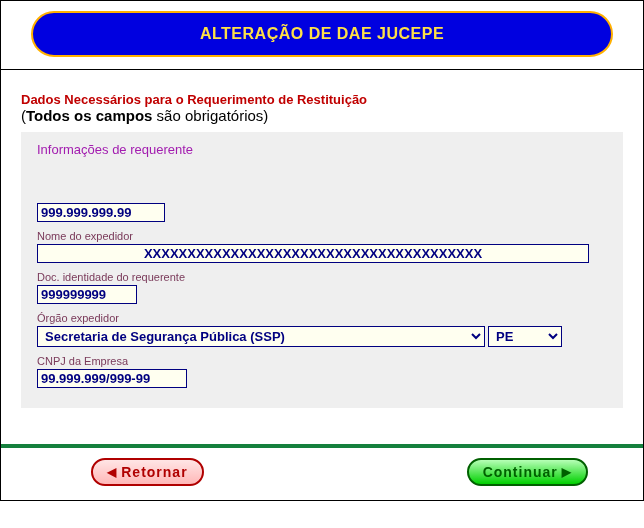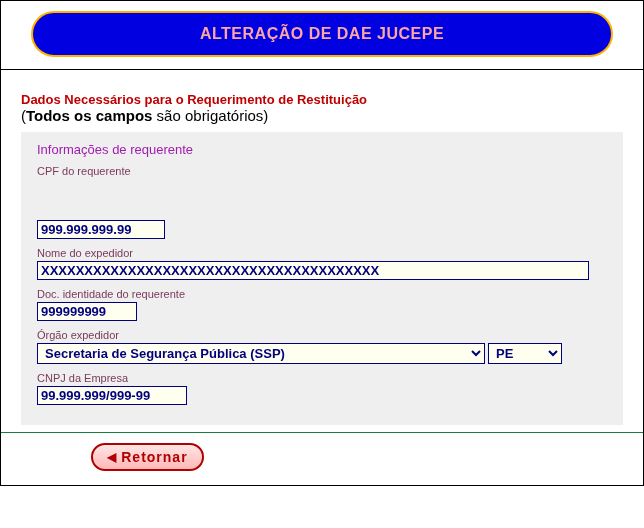--- a/index.html
+++ b/index.html
@@ -17,28 +17,28 @@
   .header-cell {
     border-bottom: 1px solid #000;
     padding: 10px 30px 12px 30px;
   }
   .header-pill {
     background: #0000e0;
     border: 2px solid #ffb000;
     border-radius: 26px;
     text-align: center;
     padding: 12px 0;
-    color: #fca5a5;
+    color: #fde047;
     font-weight: bold;
     font-size: 16px;
     letter-spacing: 0.5px;
   }
   .body-cell {
-    border-bottom: 1px solid #15803d;
-    padding: 22px 20px 7px 20px;
+    border-bottom: 4px solid #15803d;
+    padding: 22px 20px 36px 20px;
   }
   .section-title {
     color: #c00000;
     font-weight: bold;
     font-size: 13px;
   }
   .allfields {
     font-size: 15px;
     color: #000;
   }
@@ -117,25 +117,24 @@
 
   <div class="body-cell">
     <div class="section-title">Dados Necessários para o Requerimento de Restituição</div>
     <div class="allfields">
       (<b>Todos os campos</b><span> são obrigatórios)</span>
     </div>
 
     <div class="panel">
       <div class="grp-title">Informações de requerente</div>
 
-      <div class="lbl">CPF do requerente</div>
       <input class="txt" style="width: 128px; margin-top: 41px;" value="999.999.999.99">
 
       <div class="lbl">Nome do expedidor</div>
-      <input class="txt" style="width: 552px;" value="XXXXXXXXXXXXXXXXXXXXXXXXXXXXXXXXXXXXXXX">
+      <input class="txt" style="width: 552px; text-align: center;" value="XXXXXXXXXXXXXXXXXXXXXXXXXXXXXXXXXXXXXXX">
 
       <div class="lbl">Doc. identidade do requerente</div>
       <input class="txt" style="width: 100px;" value="999999999">
 
       <div class="lbl">Órgão expedidor</div>
       <select class="sel" style="width:448px">
         <option>Secretaria de Segurança Pública (SSP)</option>
       </select>
 
       <select class="sel" style="width:74px">
@@ -146,15 +145,19 @@
       <input class="txt" style="width: 150px;" value="99.999.999/999-99">
     </div>
   </div>
 
   <div class="footer-cell">
     <div class="footer-row">
       <button class="btn btn-back">
         <span class="tri">◀</span>
         <span>Retornar</span>
       </button>
+      <button class="btn btn-cont">
+        <span>Continuar</span>
+        <span class="tri">▶</span>
+      </button>
     </div>
   </div>
 </div>
 
 </body></html>

